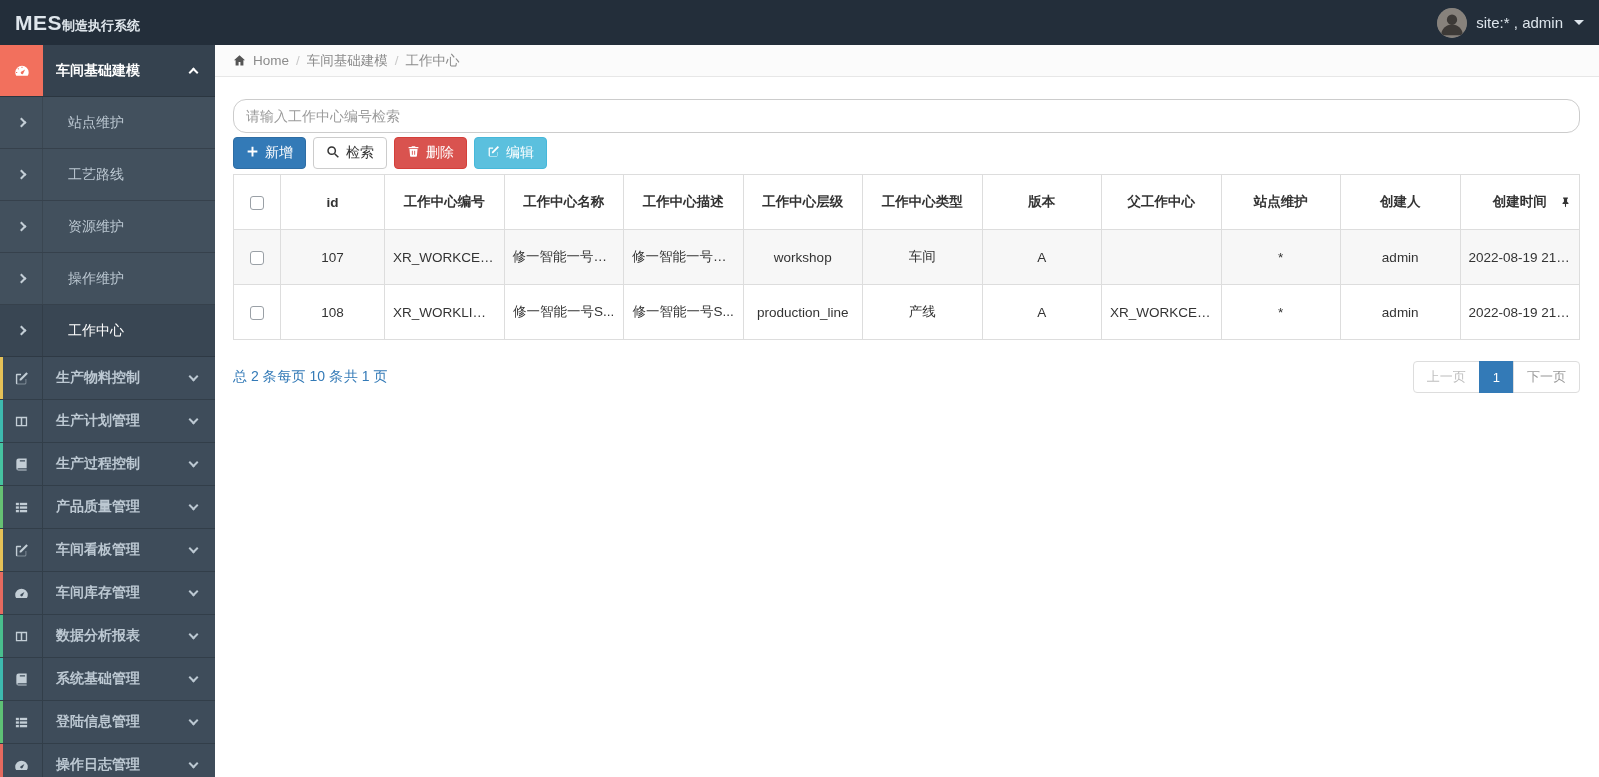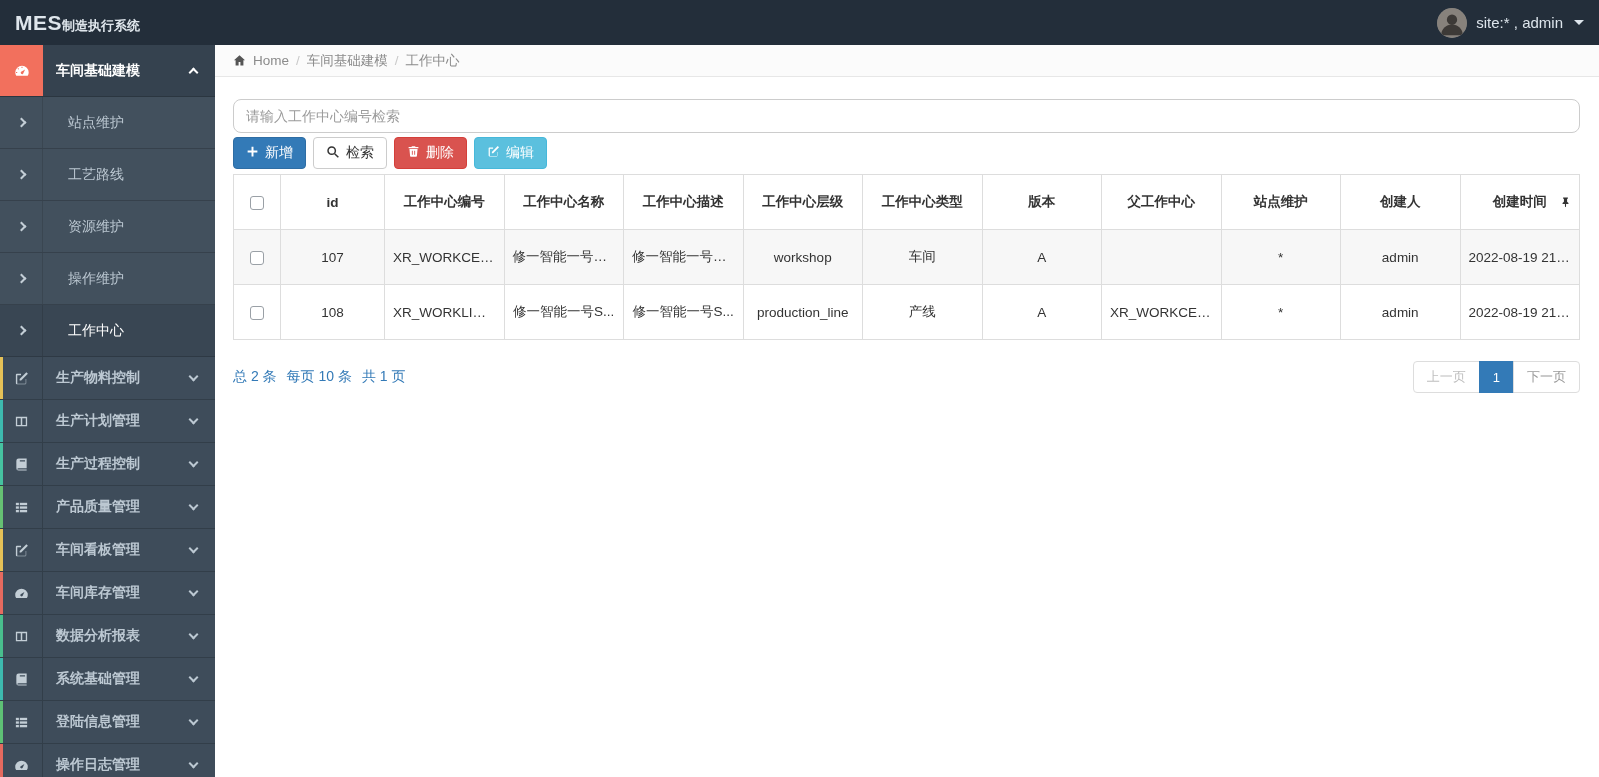--- a/index.html
+++ b/index.html
@@ -53,21 +53,21 @@
   
   .breadcrumb { height:32px; display:flex; align-items:center; gap:7px;
                 padding:0 18px; background:#fbfbfb; border-bottom:1px solid #e7e7e7;
                 font-size:13.5px; color:#8b8b8b; }
   .crumb-home-icon { color:#555; display:flex; }
   .crumb-sep { color:#c9c9c9; }
   .crumb-link { color:#8b8b8b; cursor:pointer; }
 
   
   .content { padding:22px 19px 0 18px; }
-  .search-input { width:100%; height:34px; border:1px solid #ccc; border-radius:8px;
+  .search-input { width:100%; height:34px; border:1px solid #ccc; border-radius:13px;
                   padding:6px 12px; font-size:14px; color:#555; outline:none;
                   font-family:inherit; }
   .search-input::placeholder { color:#9b9b9b; }
 
   .toolbar { margin-top:4px; display:flex; gap:7px; }
   .btn { height:32px; padding:0 12px; border-radius:4px; font-size:14px;
          display:inline-flex; align-items:center; gap:6px; cursor:pointer;
          border:1px solid transparent; font-family:inherit; }
   .btn svg { flex-shrink:0; }
   .btn-primary { background:#337ab7; border-color:#2e6da4; color:#fff; }
@@ -81,21 +81,21 @@
   .grid th, .grid td { border:1px solid #ddd; height:34px; padding:18px 8px;
                        text-align:center; white-space:nowrap; overflow:hidden; text-overflow:ellipsis; }
   .grid th { font-weight:bold; background:#fff; position:relative; }
   .grid tbody tr.striped { background:#f7f7f7; }
   .grid input[type=checkbox] { appearance:none; -webkit-appearance:none; width:14px; height:14px;
         border:1px solid #9aa0a6; border-radius:3px; background:#fff; margin:0; vertical-align:middle; cursor:pointer; }
   .pin { position:absolute; right:8px; top:50%; transform:translateY(-50%); color:#333; cursor:pointer; display:flex; }
 
   
   .pager-row { display:flex; justify-content:space-between; align-items:center; margin-top:21px; }
-  .summary { color:#337ab7; font-size:14px; display:flex; gap:10px; }
+  .summary { color:#337ab7; font-size:14px; display:flex; gap:1px; }
   .pager { display:flex; }
   .page-btn { padding:6px 13px; font-size:13px; border:1px solid #ddd; background:#fff;
               cursor:pointer; font-family:inherit; margin-left:-1px; }
   .page-prev { color:#bfbfbf; border-radius:4px 0 0 4px; margin-left:0; }
   .page-current { background:#337ab7; border-color:#337ab7; color:#fff; }
   .page-next { color:#9a9a9a; border-radius:0 4px 4px 0; }
 </style>
 </head>
 <body>
 

